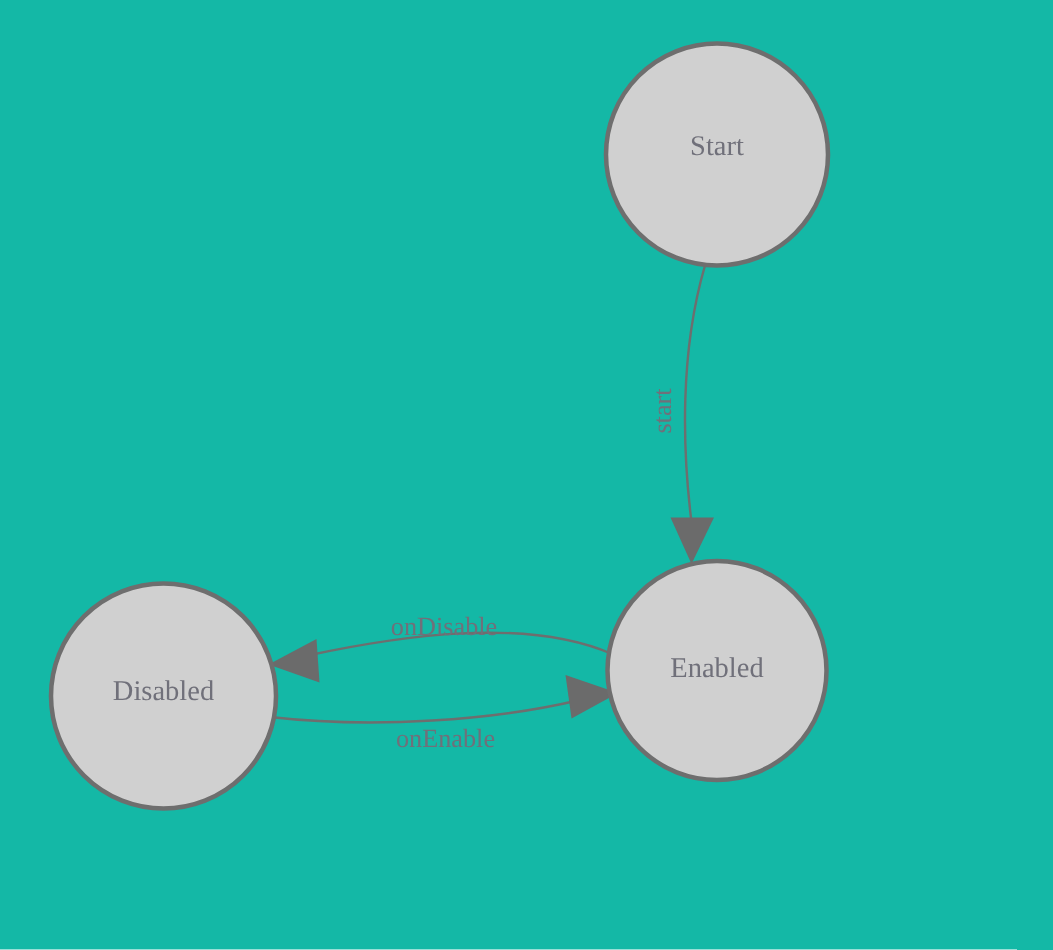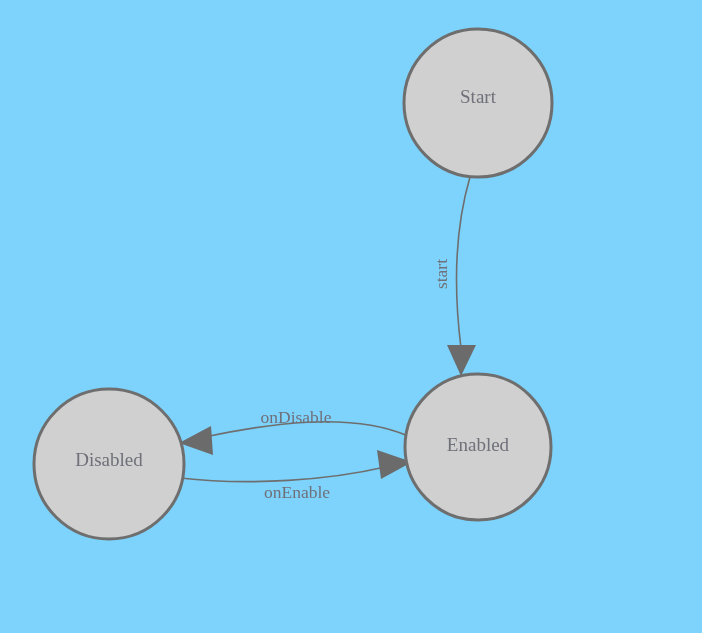--- a/index.html
+++ b/index.html
@@ -7,21 +7,21 @@
     padding: 0;
     background: #ffffff;
   }
   body {
     font-family: "Liberation Serif", serif;
   }
   #canvas {
     position: relative;
     width: 702px;
     height: 633px;
-    background: #7dd3fc;
+    background: #14b8a6;
     overflow: hidden;
   }
   #diagram-svg {
     position: absolute;
     left: 0;
     top: 0;
     width: 702px;
     height: 633px;
   }
   .node-circle {

